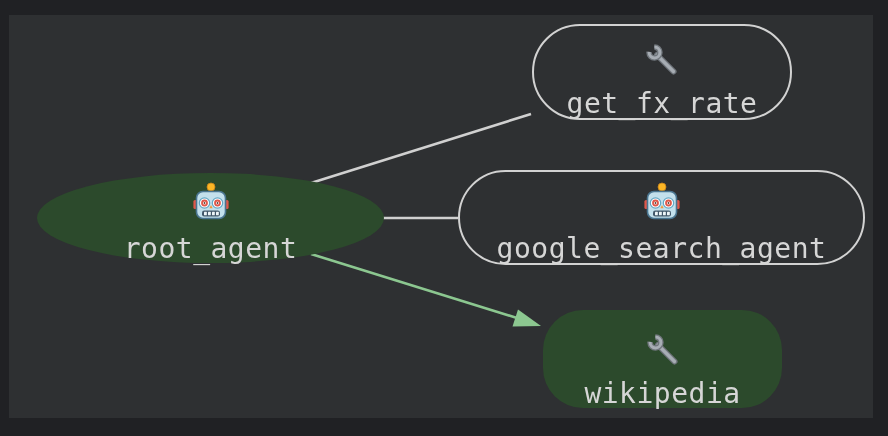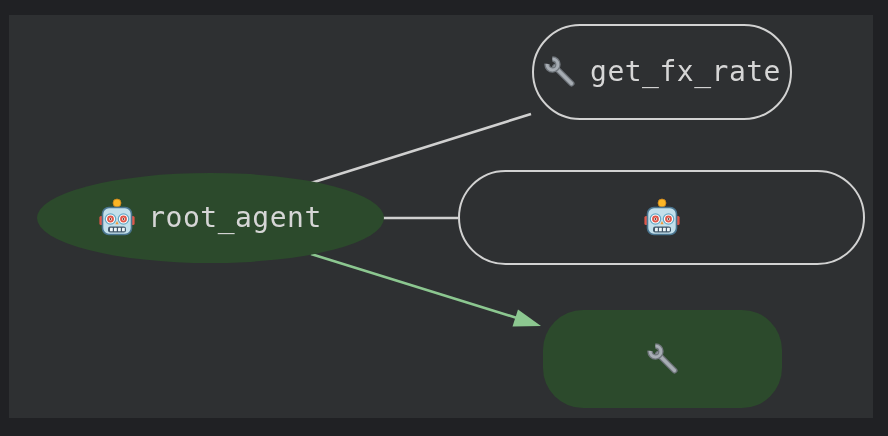--- a/index.html
+++ b/index.html
@@ -22,27 +22,28 @@
     position: absolute;
     left: 0; top: 0;
     width: 888px; height: 436px;
     pointer-events: none;
   }
 
   .node {
     position: absolute;
     display: flex;
     align-items: center;
-    justify-content: center;
+    justify-content: flex-end;
     gap: 13px;
     font-size: 28px;
     color: #d6d6d6;
     white-space: nowrap;
     box-sizing: border-box;
     cursor: pointer;
+    flex-direction: column;
   }
   .node .label { line-height: 1; letter-spacing: 0.5px; }
 
   .node-root {
     left: 37px; top: 173px;
     width: 347px; height: 90px;
     border-radius: 50%;
     background: #2c4a2c;
   }
   .node-fx {
@@ -135,26 +136,28 @@
         <circle cx="24.5" cy="21" r="2.5" fill="none" stroke="#df574a" stroke-width="1.8"></circle>
         <circle cx="24.5" cy="21" r="0.9" fill="#5a4038"></circle>
         <polygon points="18,23 16.4,26.3 19.6,26.3" fill="#ef9b3a"></polygon>
         <rect x="9" y="28.5" width="18" height="6" rx="2.2" fill="#42586a"></rect>
         <rect x="11" y="29.8" width="2.8" height="3.4" rx="0.5" fill="#eef6f9"></rect>
         <rect x="15" y="29.8" width="2.8" height="3.4" rx="0.5" fill="#eef6f9"></rect>
         <rect x="19" y="29.8" width="2.8" height="3.4" rx="0.5" fill="#eef6f9"></rect>
         <rect x="23" y="29.8" width="2.8" height="3.4" rx="0.5" fill="#eef6f9"></rect>
       </svg>
     </span>
+    <span class="label">google_search_agent</span>
   </div>
 
   <div class="node node-wiki">
     <span class="icon">
       <svg width="34" height="34" viewBox="0 0 34 34">
         <line x1="12" y1="12" x2="28.5" y2="28.5" stroke="#70767c" stroke-width="6" stroke-linecap="round"></line>
         <line x1="12" y1="12" x2="28.5" y2="28.5" stroke="#a7adb4" stroke-width="3.2" stroke-linecap="round"></line>
         <circle cx="9.5" cy="9.5" r="5.4" fill="none" stroke="#70767c" stroke-width="5.6" stroke-dasharray="25.6 8.3" transform="rotate(-91 9.5 9.5)"></circle>
         <circle cx="9.5" cy="9.5" r="5.4" fill="none" stroke="#a7adb4" stroke-width="3" stroke-dasharray="25.6 8.3" transform="rotate(-91 9.5 9.5)"></circle>
       </svg>
     </span>
+    <span class="label">wikipedia</span>
   </div>
 
 </div>
 
 </body></html>

